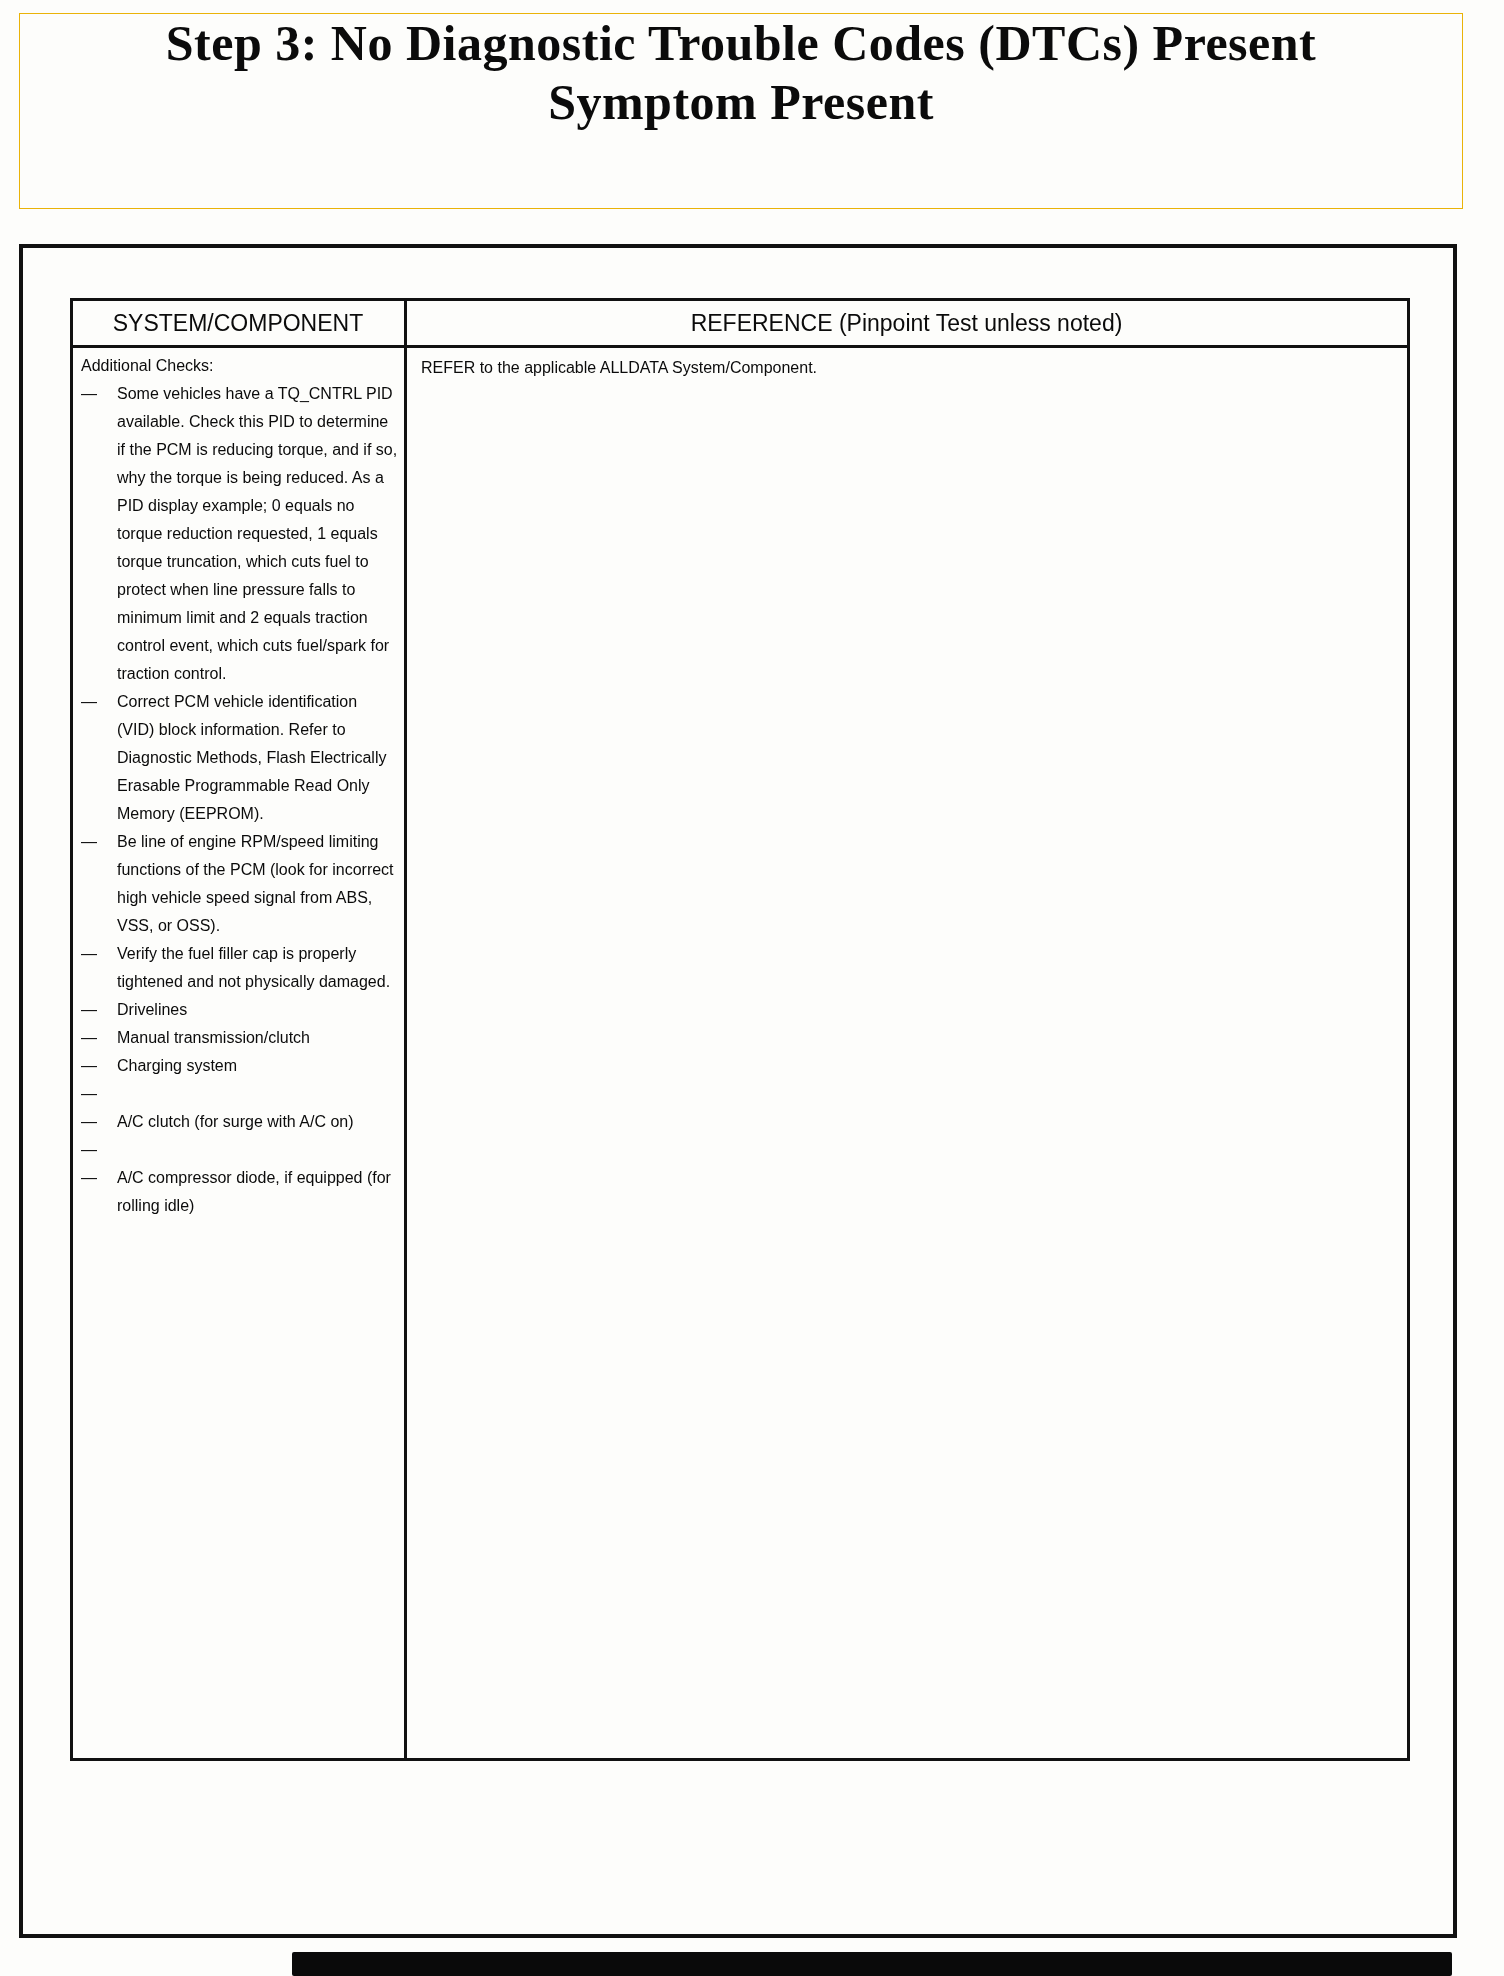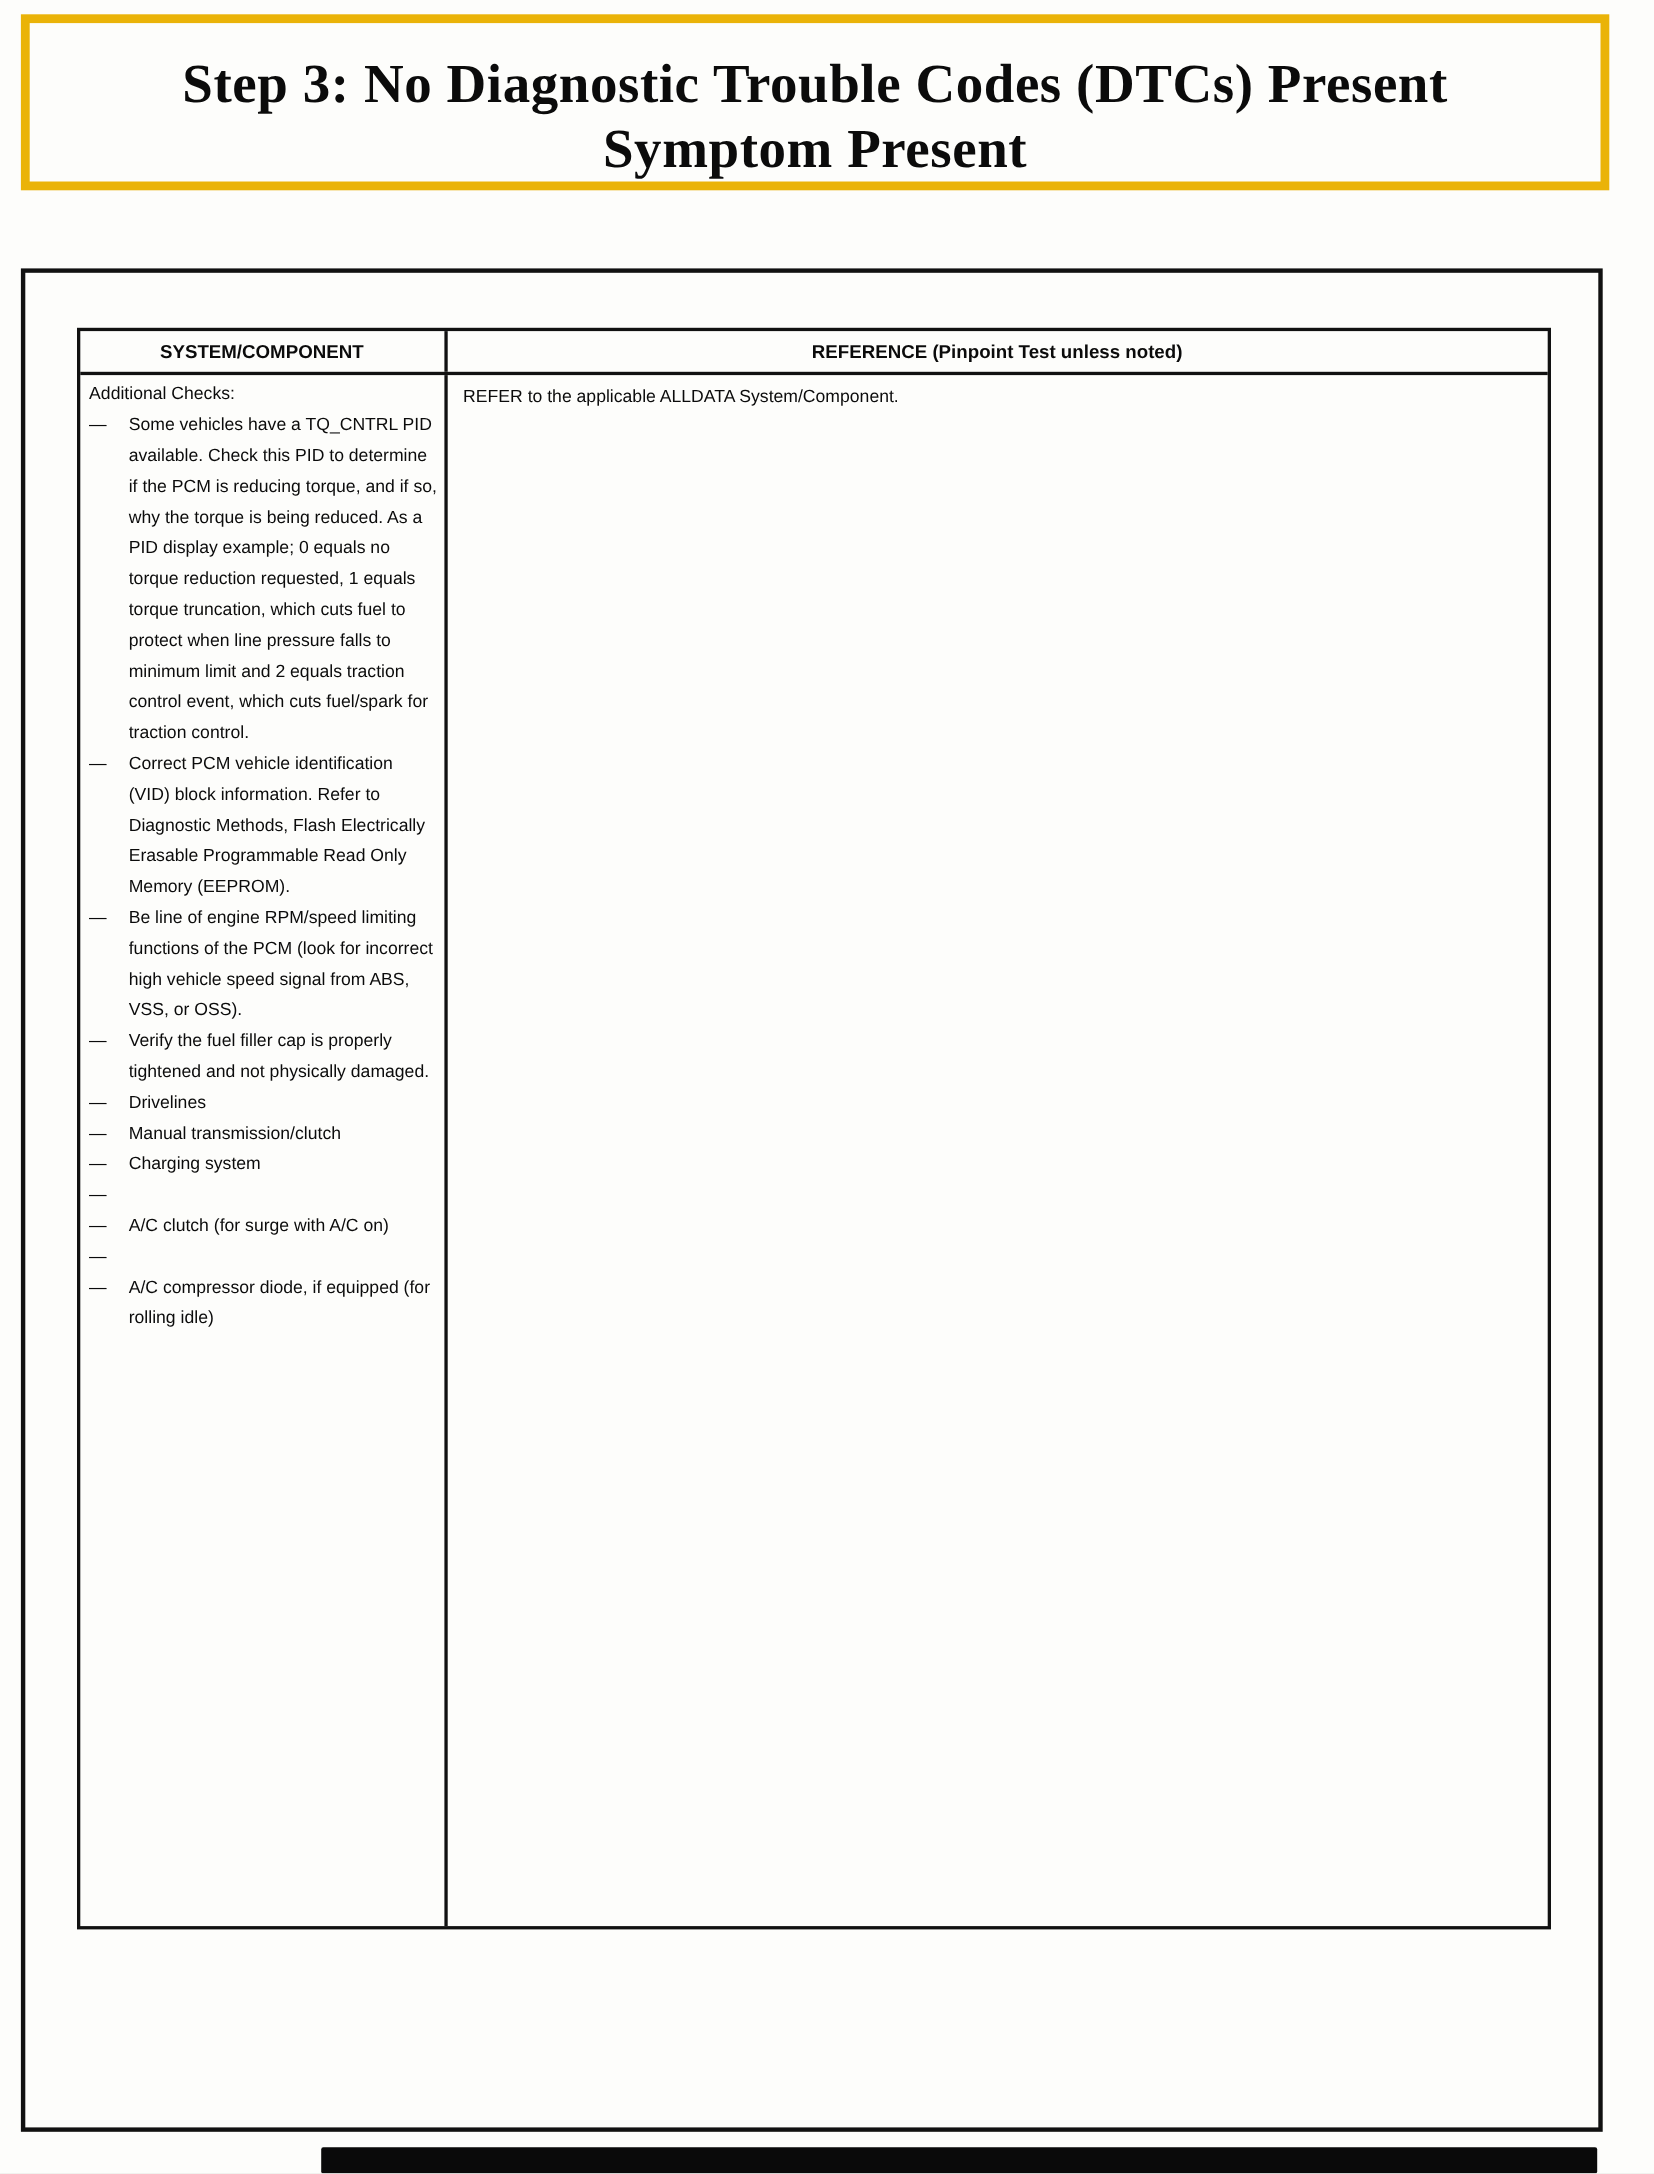--- a/index.html
+++ b/index.html
@@ -17,25 +17,25 @@
     overflow: hidden;
     margin: 0 auto;
   }
 
   
   .title-box {
     position: absolute;
     left: 19px;
     top: 13px;
     width: 1444px;
-    height: 160px;
-    border: 8px solid #eab308;
-    box-sizing: border-box;
-    display: flex;
-    align-items: flex-end;
+    height: 196px;
+    border: 1px solid #eab308;
+    box-sizing: border-box;
+    display: flex;
+    align-items: flex-start;
     justify-content: center;
   }
   .title-text {
     font-family: "Liberation Serif", serif;
     font-weight: bold;
     font-size: 50px;
     line-height: 1.18;
     text-align: center;
     letter-spacing: 0.5px;
   }
@@ -59,22 +59,22 @@
     width: 1340px;
     border: 3px solid #111;
     box-sizing: border-box;
   }
   .thead {
     display: flex;
     border-bottom: 3px solid #111;
     box-sizing: border-box;
   }
   .th {
-    font-weight: bold;
-    font-size: 17px;
+    font-weight: normal;
+    font-size: 23px;
     text-align: center;
     padding: 9px 4px 8px 3px;
     box-sizing: border-box;
   }
   .col-left  { width: 334px; border-right: 3px solid #111; box-sizing: border-box; }
   .col-right { flex: 1; box-sizing: border-box; }
 
   .tbody {
     display: flex;
     align-items: stretch;

